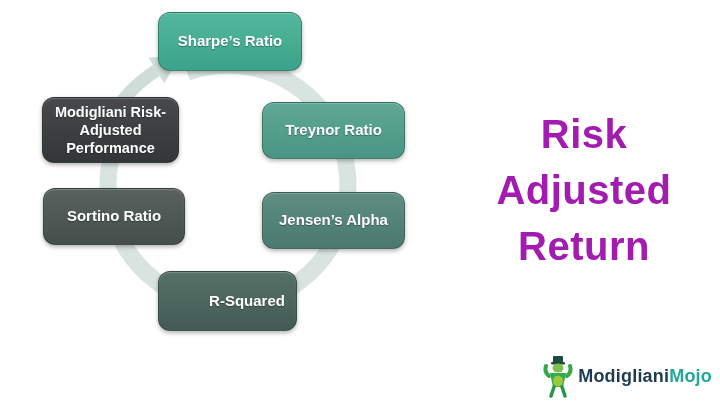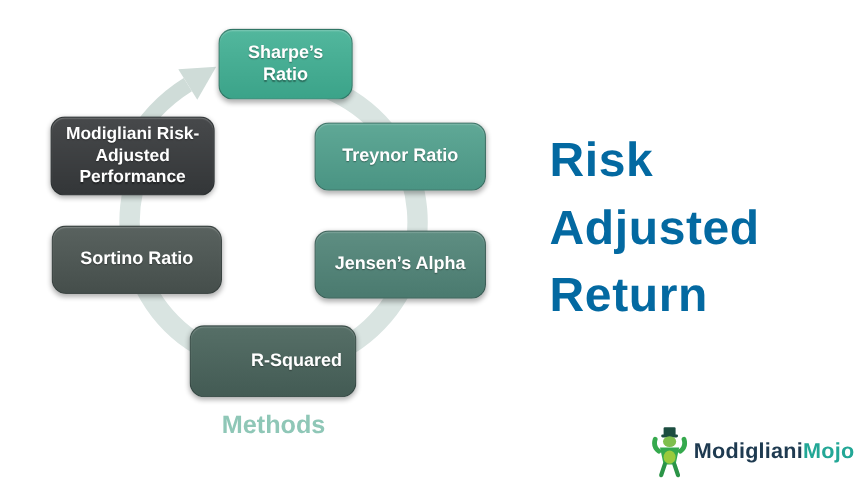--- a/index.html
+++ b/index.html
@@ -12,35 +12,35 @@
   
   .node{
     position:absolute;z-index:1;border-radius:12px;
     display:flex;align-items:center;justify-content:center;text-align:center;
     color:#fff;font-weight:bold;font-size:15px;line-height:1.25;
     padding:4px 5px;box-sizing:border-box;
     text-shadow:0 1px 1px rgba(0,0,0,0.35);
     border:1px solid rgba(25,35,33,0.35);
     box-shadow:0 2px 4px rgba(0,0,0,0.30), inset 0 1px 1px rgba(255,255,255,0.22);
   }
-  .node-sharpe    {left:158px;top:24px; width:112px;height:59px;margin-left:24px;}
+  .node-sharpe    {left:158px;top:12px; width:144px;height:59px;}
   .node-treynor   {left:262px;top:102px;width:143px;height:57px;}
   .node-jensen    {left:262px;top:192px;width:143px;height:57px;}
   .node-rsquared  {left:158px;top:271px;width:139px;height:60px;}
   .node-sortino   {left:43px; top:188px;width:142px;height:57px;}
   .node-modigliani{left:42px; top:97px; width:137px;height:66px;font-size:14.5px;}
   
   .methods{
     position:absolute;left:153px;top:343px;width:150px;z-index:1;
     text-align:center;font-weight:bold;font-size:21px;color:#8fc7b7;
   }
   
   .title{
     position:absolute;left:458px;top:106px;width:252px;z-index:1;
-    text-align:left;font-weight:bold;font-size:40px;line-height:56px;color:#0369a1;
+    text-align:center;font-weight:bold;font-size:40px;line-height:56px;color:#a21caf;
     letter-spacing:0.5px;
   }
   
   .logo{
     position:absolute;right:8px;bottom:8px;z-index:1;
     display:flex;align-items:center;gap:5px;
   }
   .logo-text{font-weight:bold;font-size:18px;letter-spacing:0.2px;white-space:nowrap;}
   .logo-primary{color:#1e3a50;}
   .logo-secondary{color:#23a796;}
@@ -76,21 +76,20 @@
   </div>
 
   <div class="node node-sortino" style="background: linear-gradient(rgb(89, 98, 95), rgb(69, 78, 75));">
     <span>Sortino Ratio</span>
   </div>
 
   <div class="node node-modigliani" style="background: linear-gradient(rgb(71, 73, 75), rgb(51, 54, 56));">
     <span>Modigliani Risk-Adjusted Performance</span>
   </div>
 
-  <div class="methods">Methods</div>
 
   <div class="title">
     <div>Risk</div>
     <div>Adjusted</div>
     <div>Return</div>
   </div>
 
   <div class="logo">
     <svg width="30" height="45" viewBox="0 0 30 45">
 

